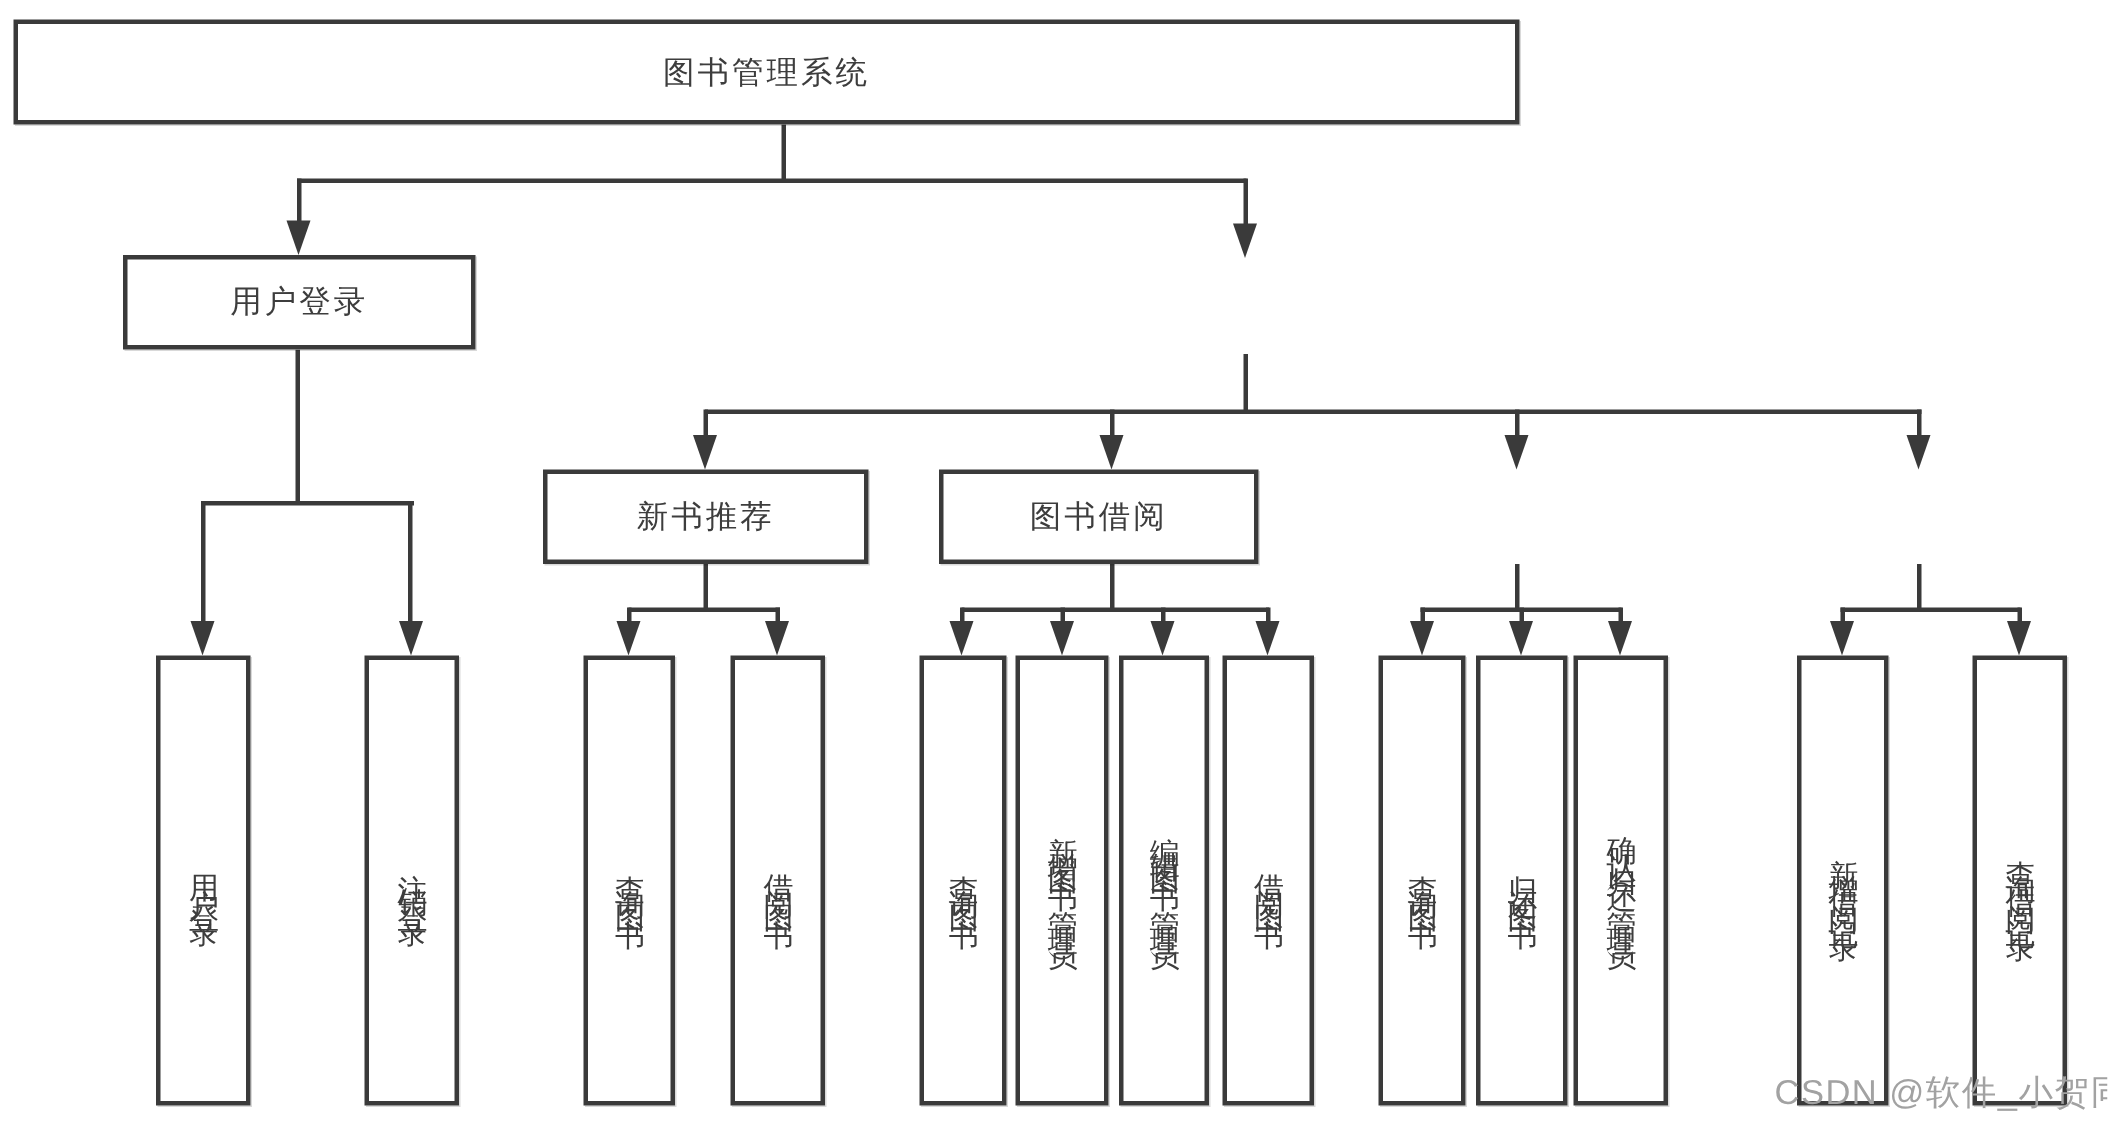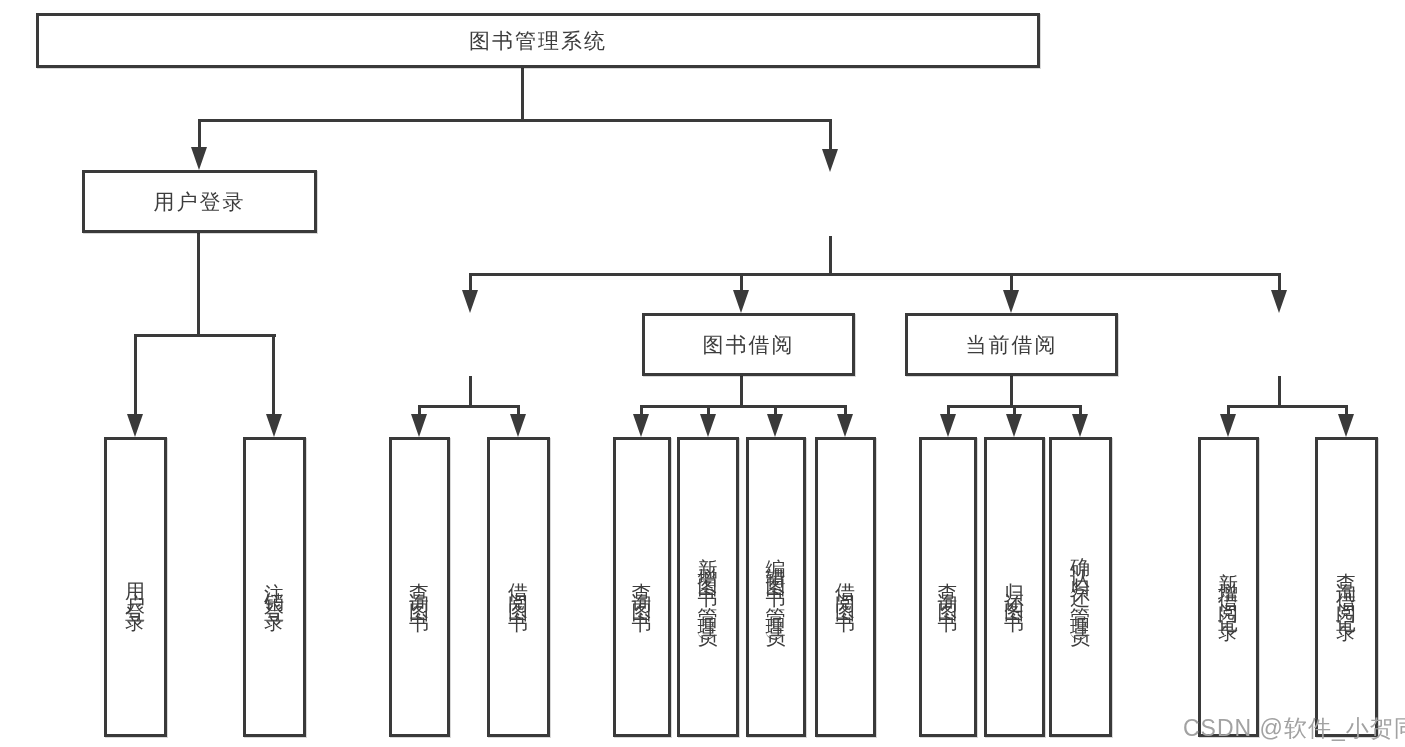--- a/index.html
+++ b/index.html
@@ -88,26 +88,26 @@
   <div class="line" style="left:1079px;top:405px;width:3px;height:11px;"></div>
   <div class="ah" style="left:1072px;top:414px;"></div>
 
   <div class="line" style="left:1278px;top:376px;width:3px;height:31px;"></div>
   <div class="line" style="left:1227px;top:405px;width:120px;height:3px;"></div>
   <div class="line" style="left:1227px;top:405px;width:3px;height:11px;"></div>
   <div class="ah" style="left:1220px;top:414px;"></div>
   <div class="line" style="left:1345px;top:405px;width:3px;height:11px;"></div>
   <div class="ah" style="left:1338px;top:414px;"></div>
 
-  <div class="box" style="left:36px;top:13px;width:1004px;height:55px;">图书管理系统</div>
+  <div class="box" style="left:9px;top:13px;width:1004px;height:70px;">图书管理系统</div>
 
   <div class="box" style="left:82px;top:170px;width:235px;height:63px;">用户登录</div>
 
-  <div class="box" style="left:642px;top:313px;width:213px;height:63px;">图书借阅</div>
-  <div class="box" style="left:905px;top:313px;width:213px;height:63px;">当前借阅</div>
+  <div class="box" style="left:362px;top:313px;width:217px;height:63px;">新书推荐</div>
+  <div class="box" style="left:626px;top:313px;width:213px;height:63px;">图书借阅</div>
 
   <div class="box vbox" style="left:104px;top:437px;width:63px;height:300px;">用户登录</div>
   <div class="box vbox" style="left:243px;top:437px;width:63px;height:300px;">注销登录</div>
 
   <div class="box vbox" style="left:389px;top:437px;width:61px;height:300px;">查询图书</div>
   <div class="box vbox" style="left:487px;top:437px;width:63px;height:300px;">借阅图书</div>
 
   <div class="box vbox" style="left:613px;top:437px;width:58px;height:300px;">查询图书</div>
   <div class="box vbox" style="left:677px;top:437px;width:62px;height:300px;">新增图书（管理员）</div>
   <div class="box vbox" style="left:746px;top:437px;width:60px;height:300px;">编辑图书（管理员）</div>

